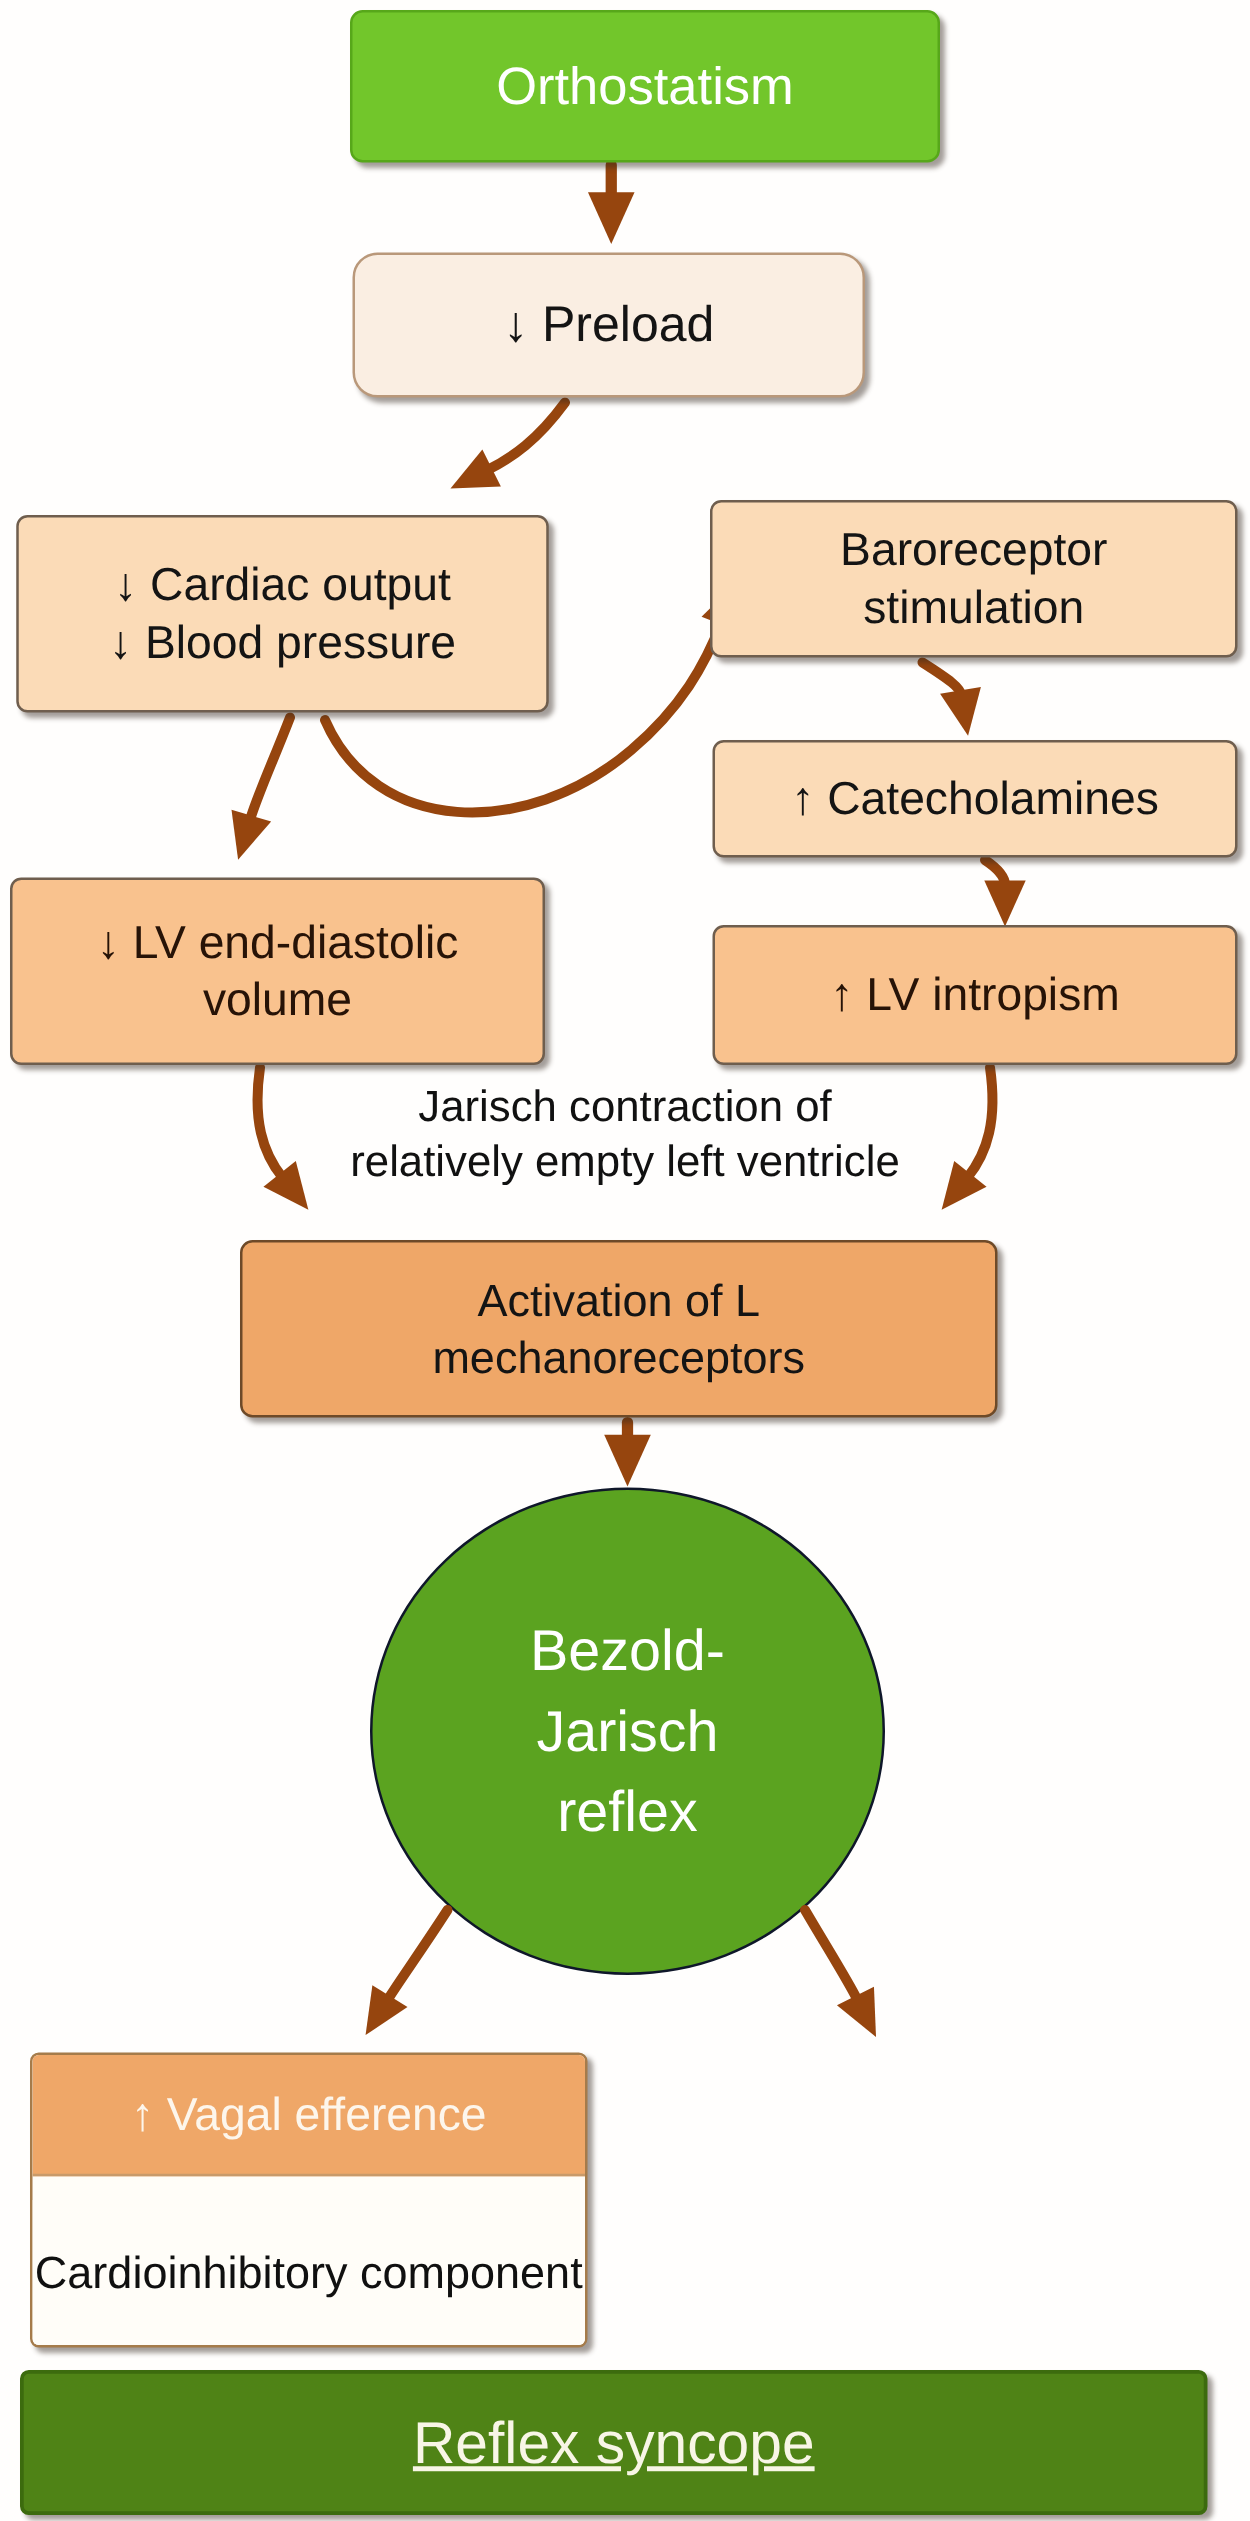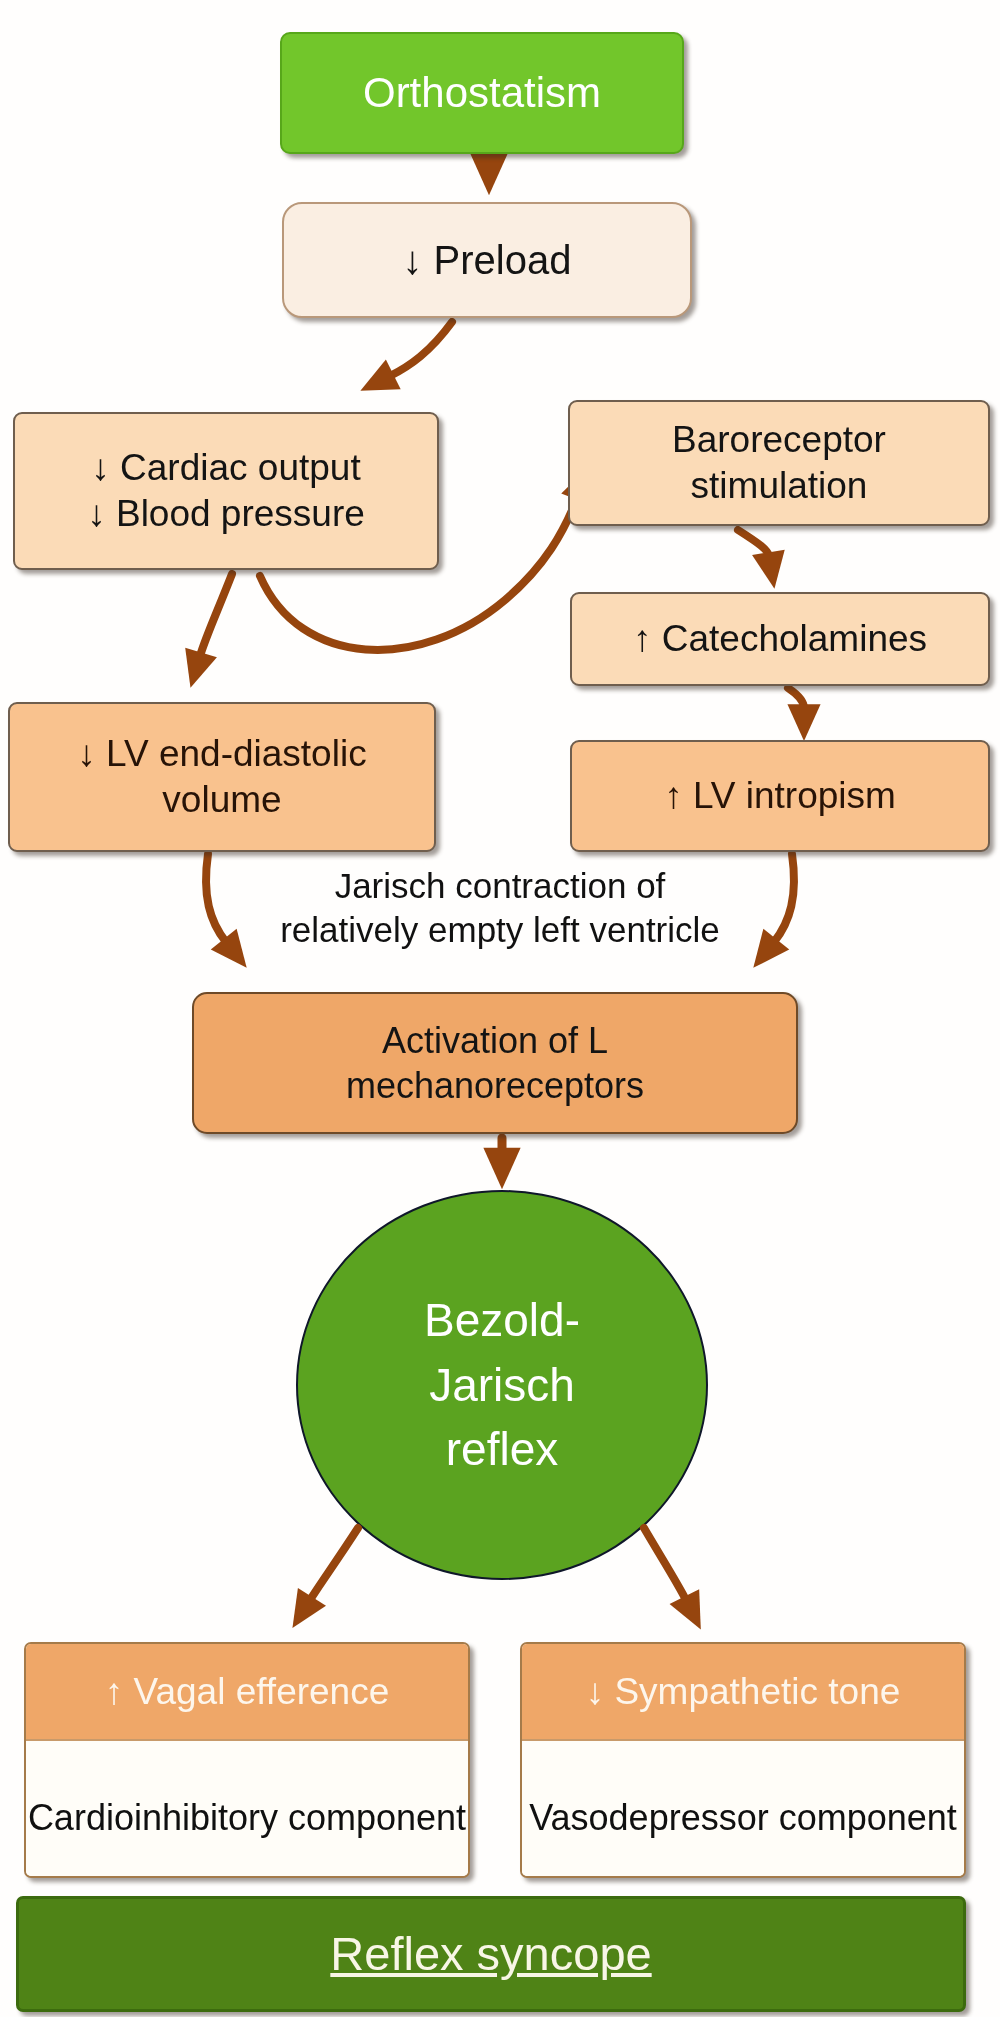--- a/index.html
+++ b/index.html
@@ -76,21 +76,21 @@
     <path d="M 260 576 C 300 668 420 672 505 600 C 545 566 564 532 578 496" fill="none" stroke="#96450e" stroke-width="8" stroke-linecap="round" marker-end="url(#ah)"></path>
     <path d="M 738 530 C 760 544 768 550 769 556" fill="none" stroke="#96450e" stroke-width="8" stroke-linecap="round" marker-end="url(#ah)"></path>
     <path d="M 788 688 C 800 696 804 702 804 708" fill="none" stroke="#96450e" stroke-width="8" stroke-linecap="round" marker-end="url(#ah)"></path>
     <path d="M 208 854 C 202 896 210 922 226 942" fill="none" stroke="#96450e" stroke-width="8" stroke-linecap="round" marker-end="url(#ah)"></path>
     <path d="M 792 854 C 798 896 790 922 774 942" fill="none" stroke="#96450e" stroke-width="8" stroke-linecap="round" marker-end="url(#ah)"></path>
     <path d="M 502 1138 L 502 1152" fill="none" stroke="#96450e" stroke-width="9" stroke-linecap="round" marker-end="url(#ah)"></path>
     <path d="M 358 1528 C 336 1562 320 1584 310 1600" fill="none" stroke="#96450e" stroke-width="8" stroke-linecap="round" marker-end="url(#ah)"></path>
     <path d="M 644 1528 C 664 1562 678 1584 686 1600" fill="none" stroke="#96450e" stroke-width="8" stroke-linecap="round" marker-end="url(#ah)"></path>
   </svg>
 
-  <div class="node green-box shadow" style="left:280px;top:8px;width:404px;height:122px;margin-top:24px;">
+  <div class="node green-box shadow" style="left:280px;top:8px;width:472px;height:122px;">
     <span class="lbl">Orthostatism</span>
   </div>
 
   <div class="node cream-box shadow" style="left:282px;top:202px;width:410px;height:116px;">
     <span class="lbl">↓ Preload</span>
   </div>
 
   <div class="node peach-box shadow" style="left:13px;top:412px;width:426px;height:158px;">
     <span class="lbl">↓ Cardiac output
 ↓ Blood pressure</span>
@@ -112,48 +112,39 @@
 
   <div class="node deep-peach-box shadow" style="left:570px;top:740px;width:420px;height:112px;">
     <span class="lbl">↑ LV intropism</span>
   </div>
 
   <div class="node note" style="left:200px;top:858px;width:600px;height:100px;">
     <span class="lbl">Jarisch contraction of
 relatively empty left ventricle</span>
   </div>
 
-  <div class="node orange-box shadow" style="left:192px;top:992px;width:606px;height:142px;border-radius:15px;">
+  <div class="node orange-box shadow" style="left:192px;top:992px;width:606px;height:142px;">
     <span class="lbl">Activation of L
 mechanoreceptors</span>
   </div>
 
   <div class="node circle" style="left:296px;top:1190px;width:412px;height:390px;">
     <span class="lbl">Bezold-
 Jarisch
 reflex</span>
   </div>
 
   <div class="split-box" style="left:24px;top:1642px;width:446px;height:236px;">
     <div class="split-head">
       <span class="lbl">↑ Vagal efference</span>
     </div>
     <div class="split-body">
       <span class="lbl">Cardioinhibitory
 component</span>
     </div>
   </div>
 
-  <div class="split-box" style="left:520px;top:1642px;width:446px;height:236px;">
-    <div class="split-head">
-      <span class="lbl">↓ Sympathetic tone</span>
-    </div>
-    <div class="split-body">
-      <span class="lbl">Vasodepressor
-component</span>
-    </div>
-  </div>
 
   <div class="node dark-green-box shadow" style="left:16px;top:1896px;width:950px;height:116px;">
     <span class="lbl">Reflex syncope</span>
   </div>
 
 </div>
 
 </body></html>

